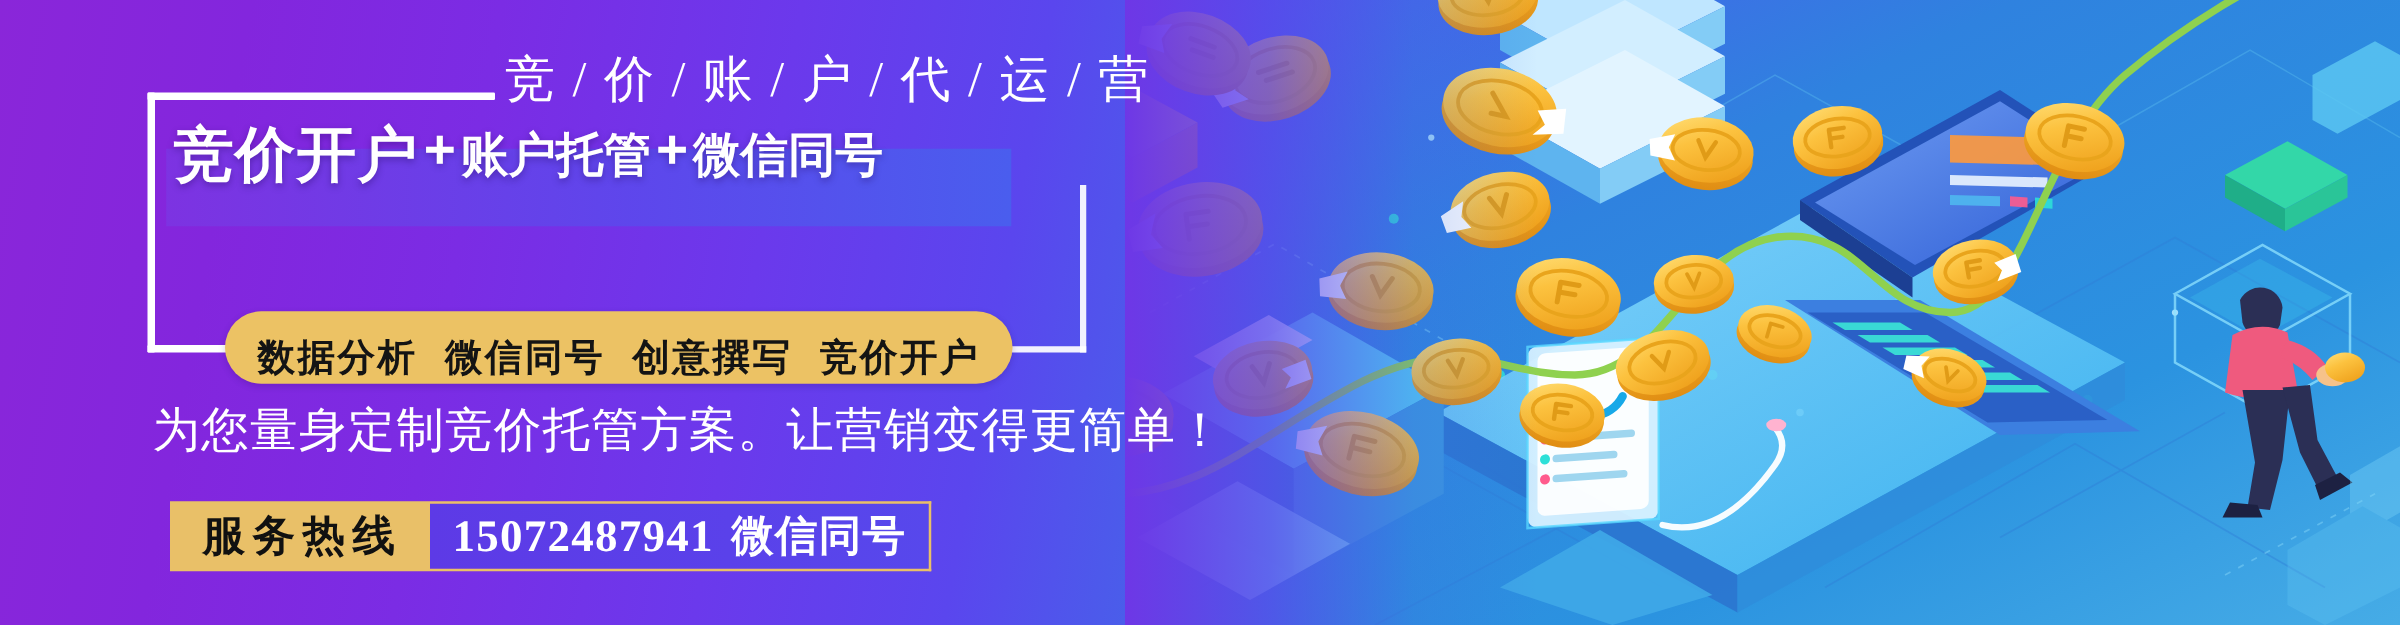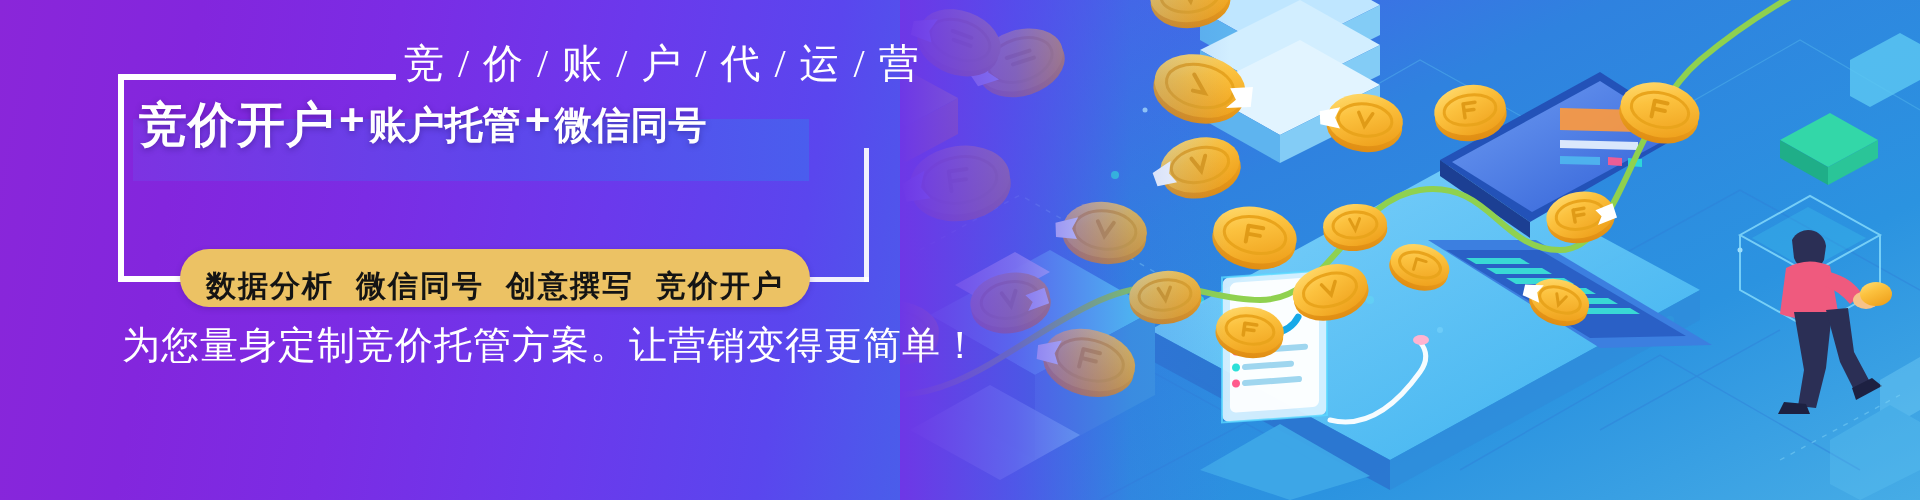--- a/index.html
+++ b/index.html
@@ -586,15 +586,22 @@
 
     <div class="pill">
       <span>数据分析</span>
       <span>微信同号</span>
       <span>创意撰写</span>
       <span>竞价开户</span>
     </div>
 
     <div class="subtitle">为您量身定制竞价托管方案。让营销变得更简单！</div>
 
+    <div class="hotline">
+      <div class="hotline-label">服务热线</div>
+      <div class="hotline-number">
+        <span>15072487941</span>
+        <span class="wx">微信同号</span>
+      </div>
+    </div>
 
   </div>
 </div>
 
 </body></html>

